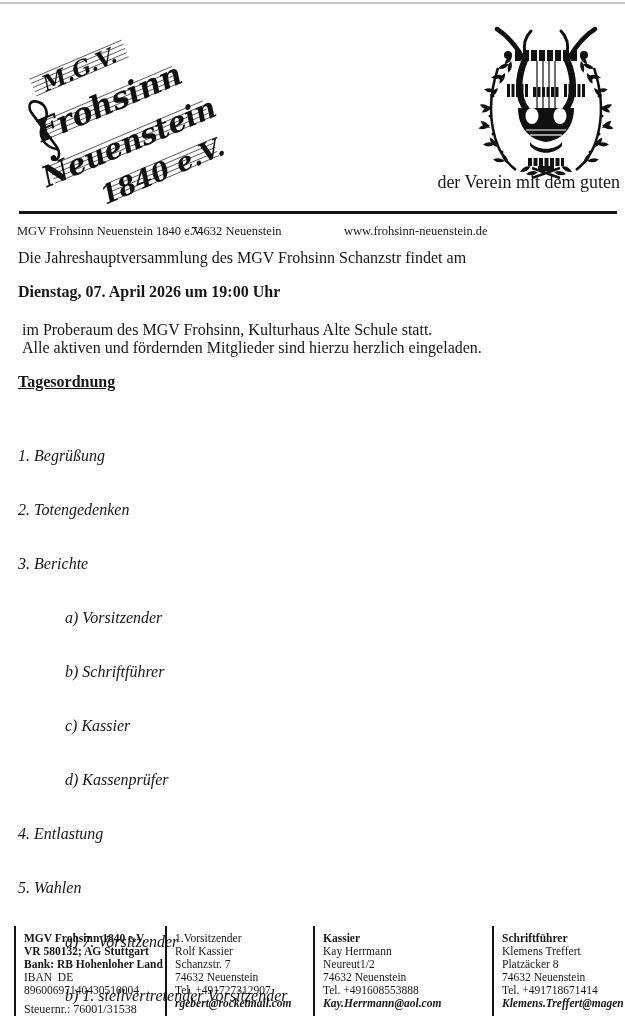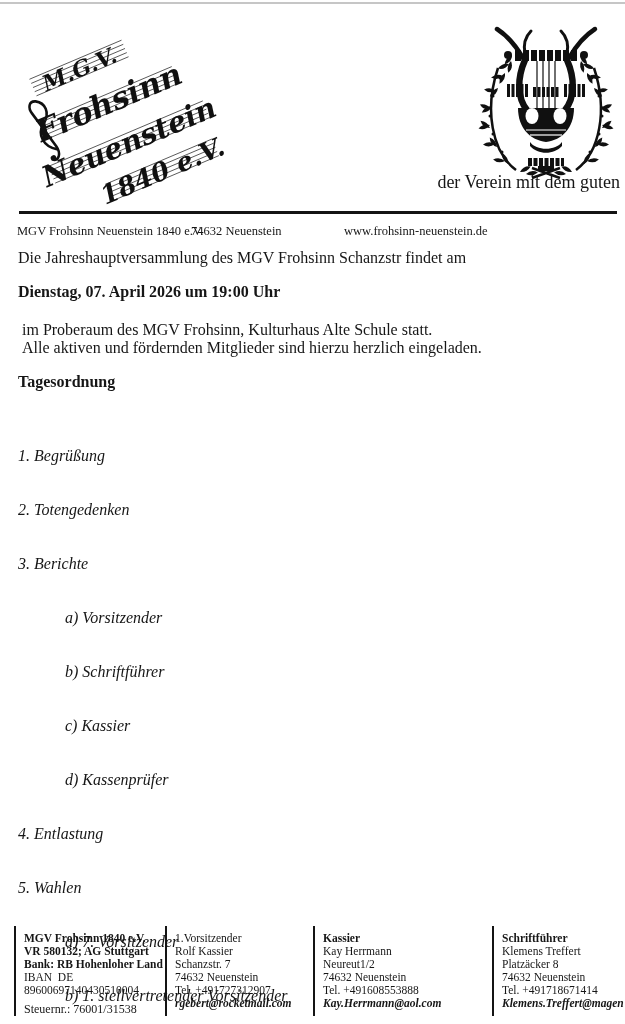--- a/index.html
+++ b/index.html
@@ -22,21 +22,21 @@
   .info-name{left:17px;}
   .info-city{left:191px;}
   .info-web{left:344px;}
 
   
   .doc-body{position:absolute;left:18px;top:249px;width:595px;font-size:16px;line-height:18px;}
   .doc-body div,.doc-body p{white-space:pre-wrap;}
   .p-intro{margin:0;}
   .p-date{margin:16px 0 0;font-weight:bold;}
   .p-loc{margin:20px 4px 0;}
-  .p-agtitle{margin:16px 0 16px;font-weight:bold;}
+  .p-agtitle{margin:16px 0 16px;font-weight:bold;text-decoration:underline;}
   .agenda{margin:20px 0 0;}
   .ag{white-space:pre;font-style:italic;}
   .ag.sub{padding-left:47px;}
 
   
   .footer{position:absolute;left:0;top:926px;width:521px;height:94px;font-size:11.5px;line-height:13px;}
   .fcol{position:absolute;top:0;bottom:4px;border-left:2px solid #141414;padding:6px 0 0 8px;}
   .fcol div{white-space:pre;}
   .fc1{left:14px;width:143px;}
   .fc2{left:165px;width:140px;}

